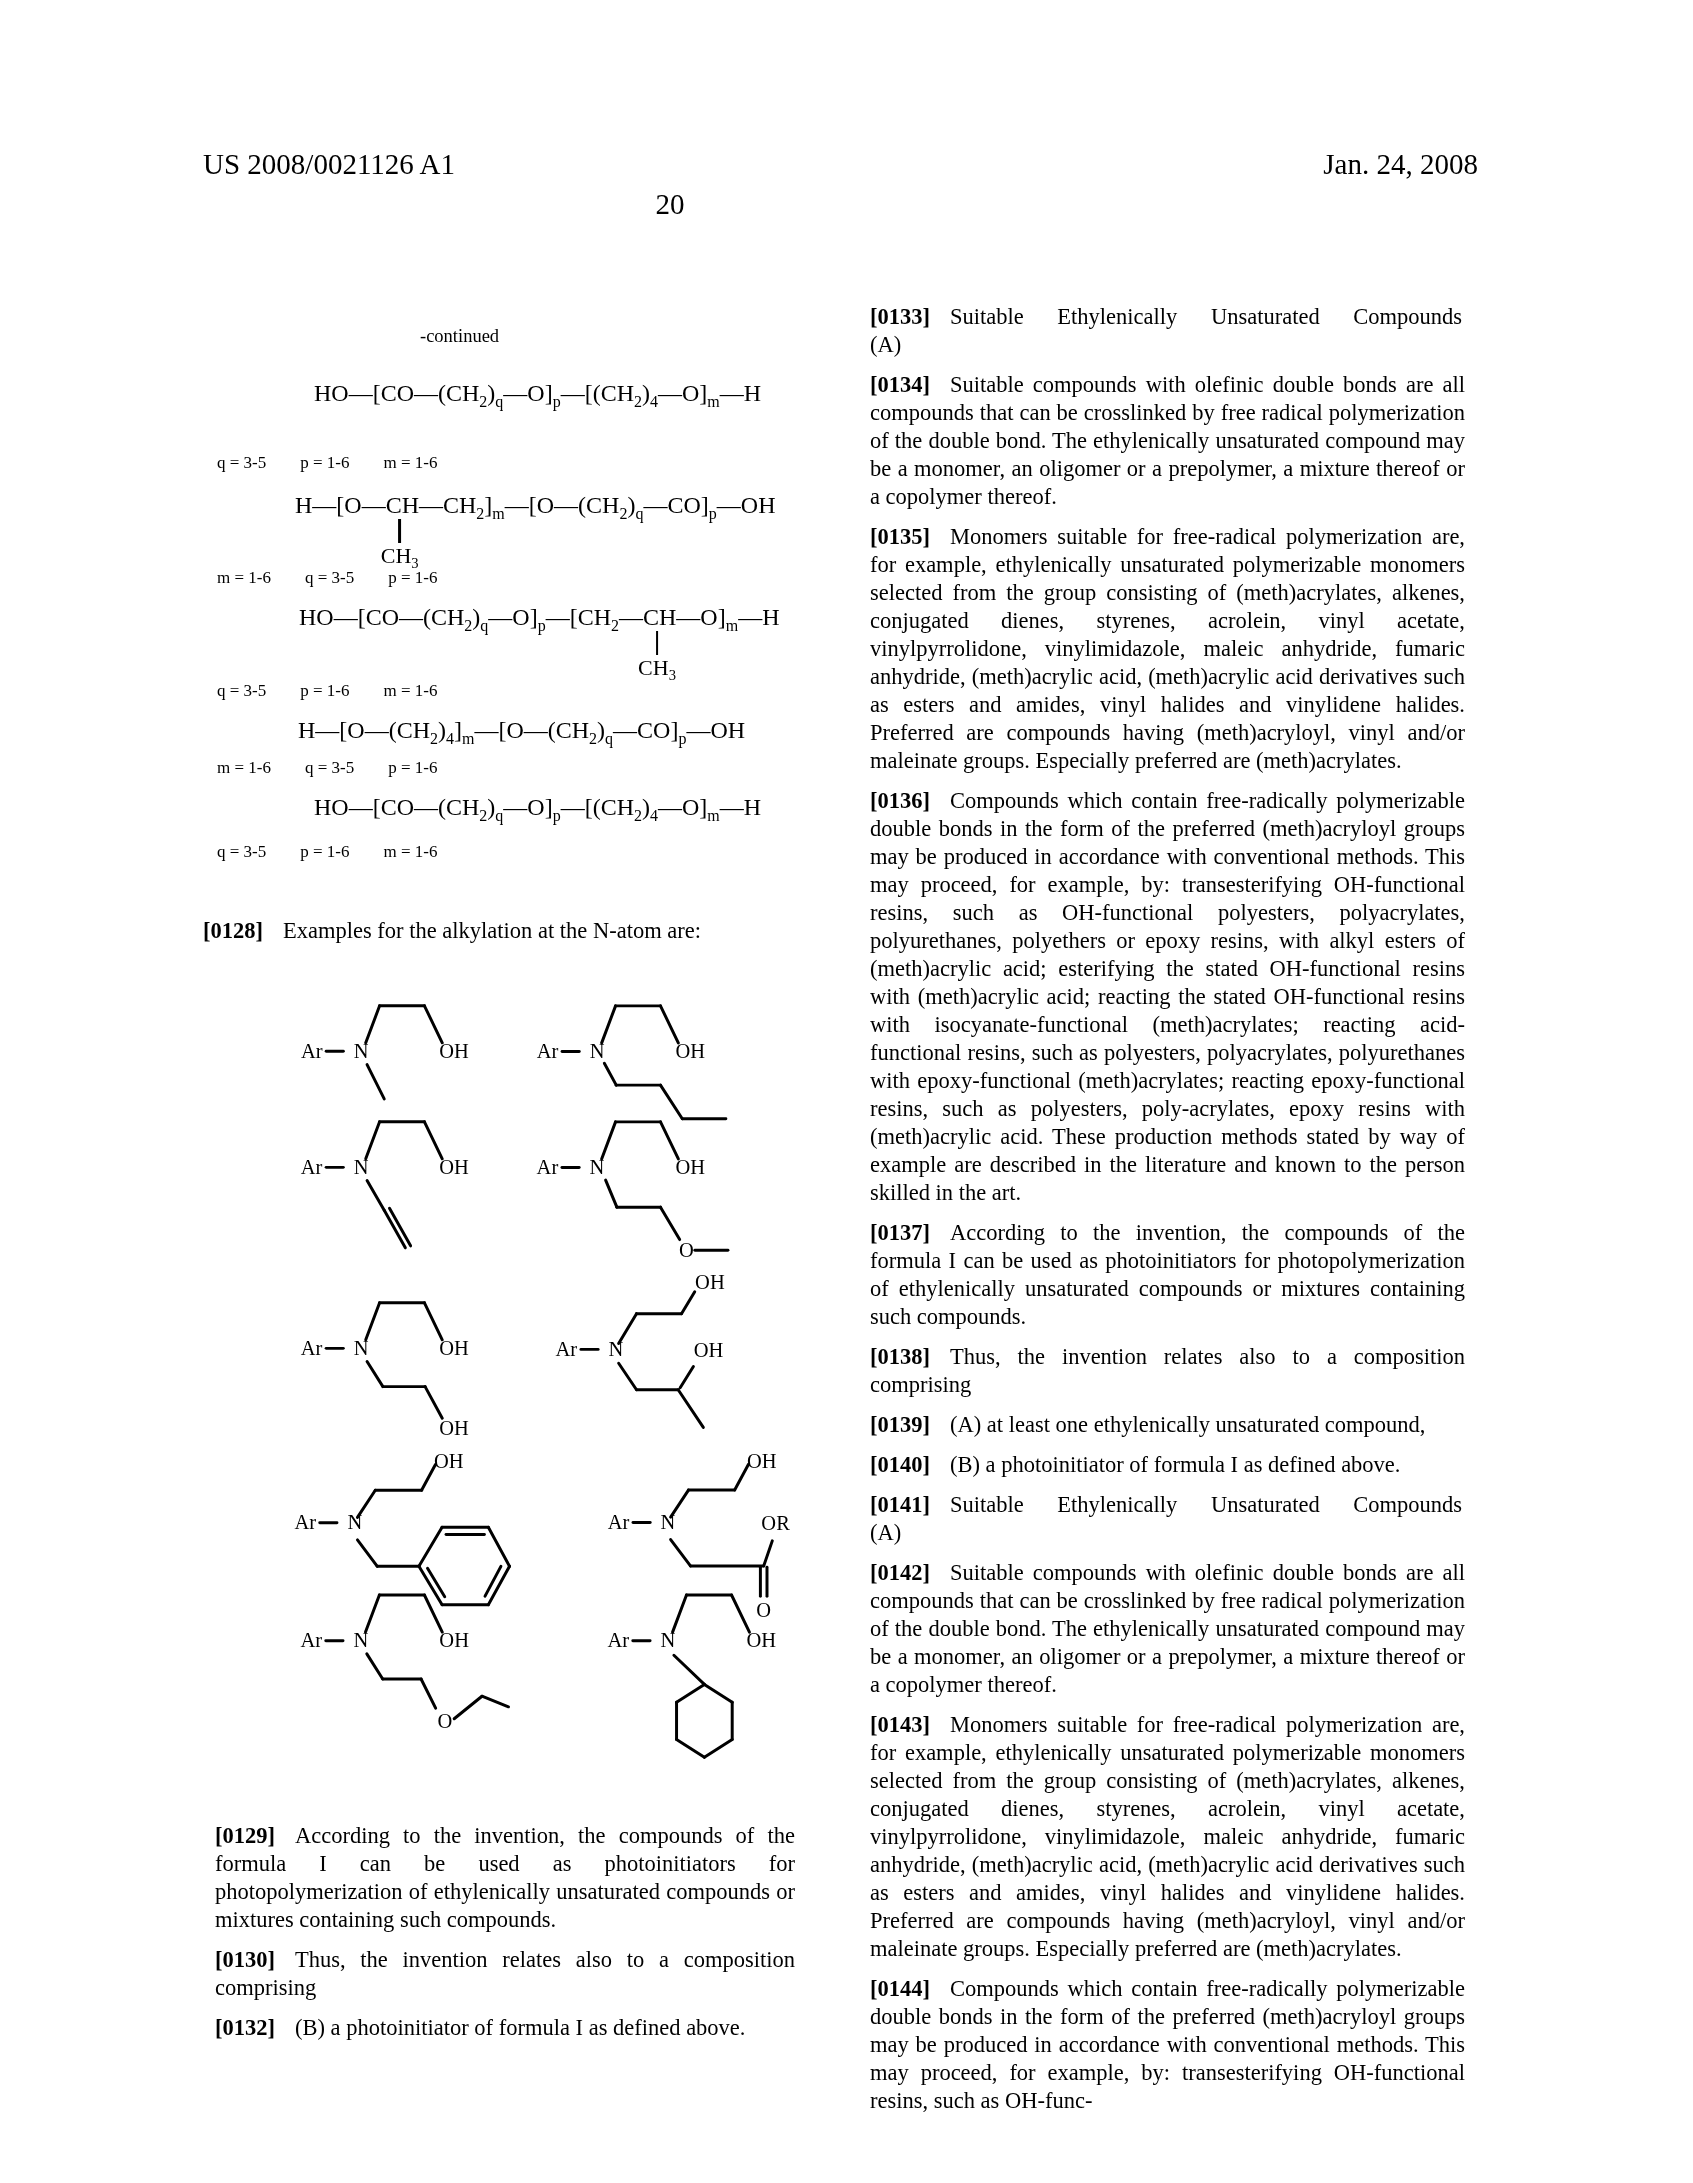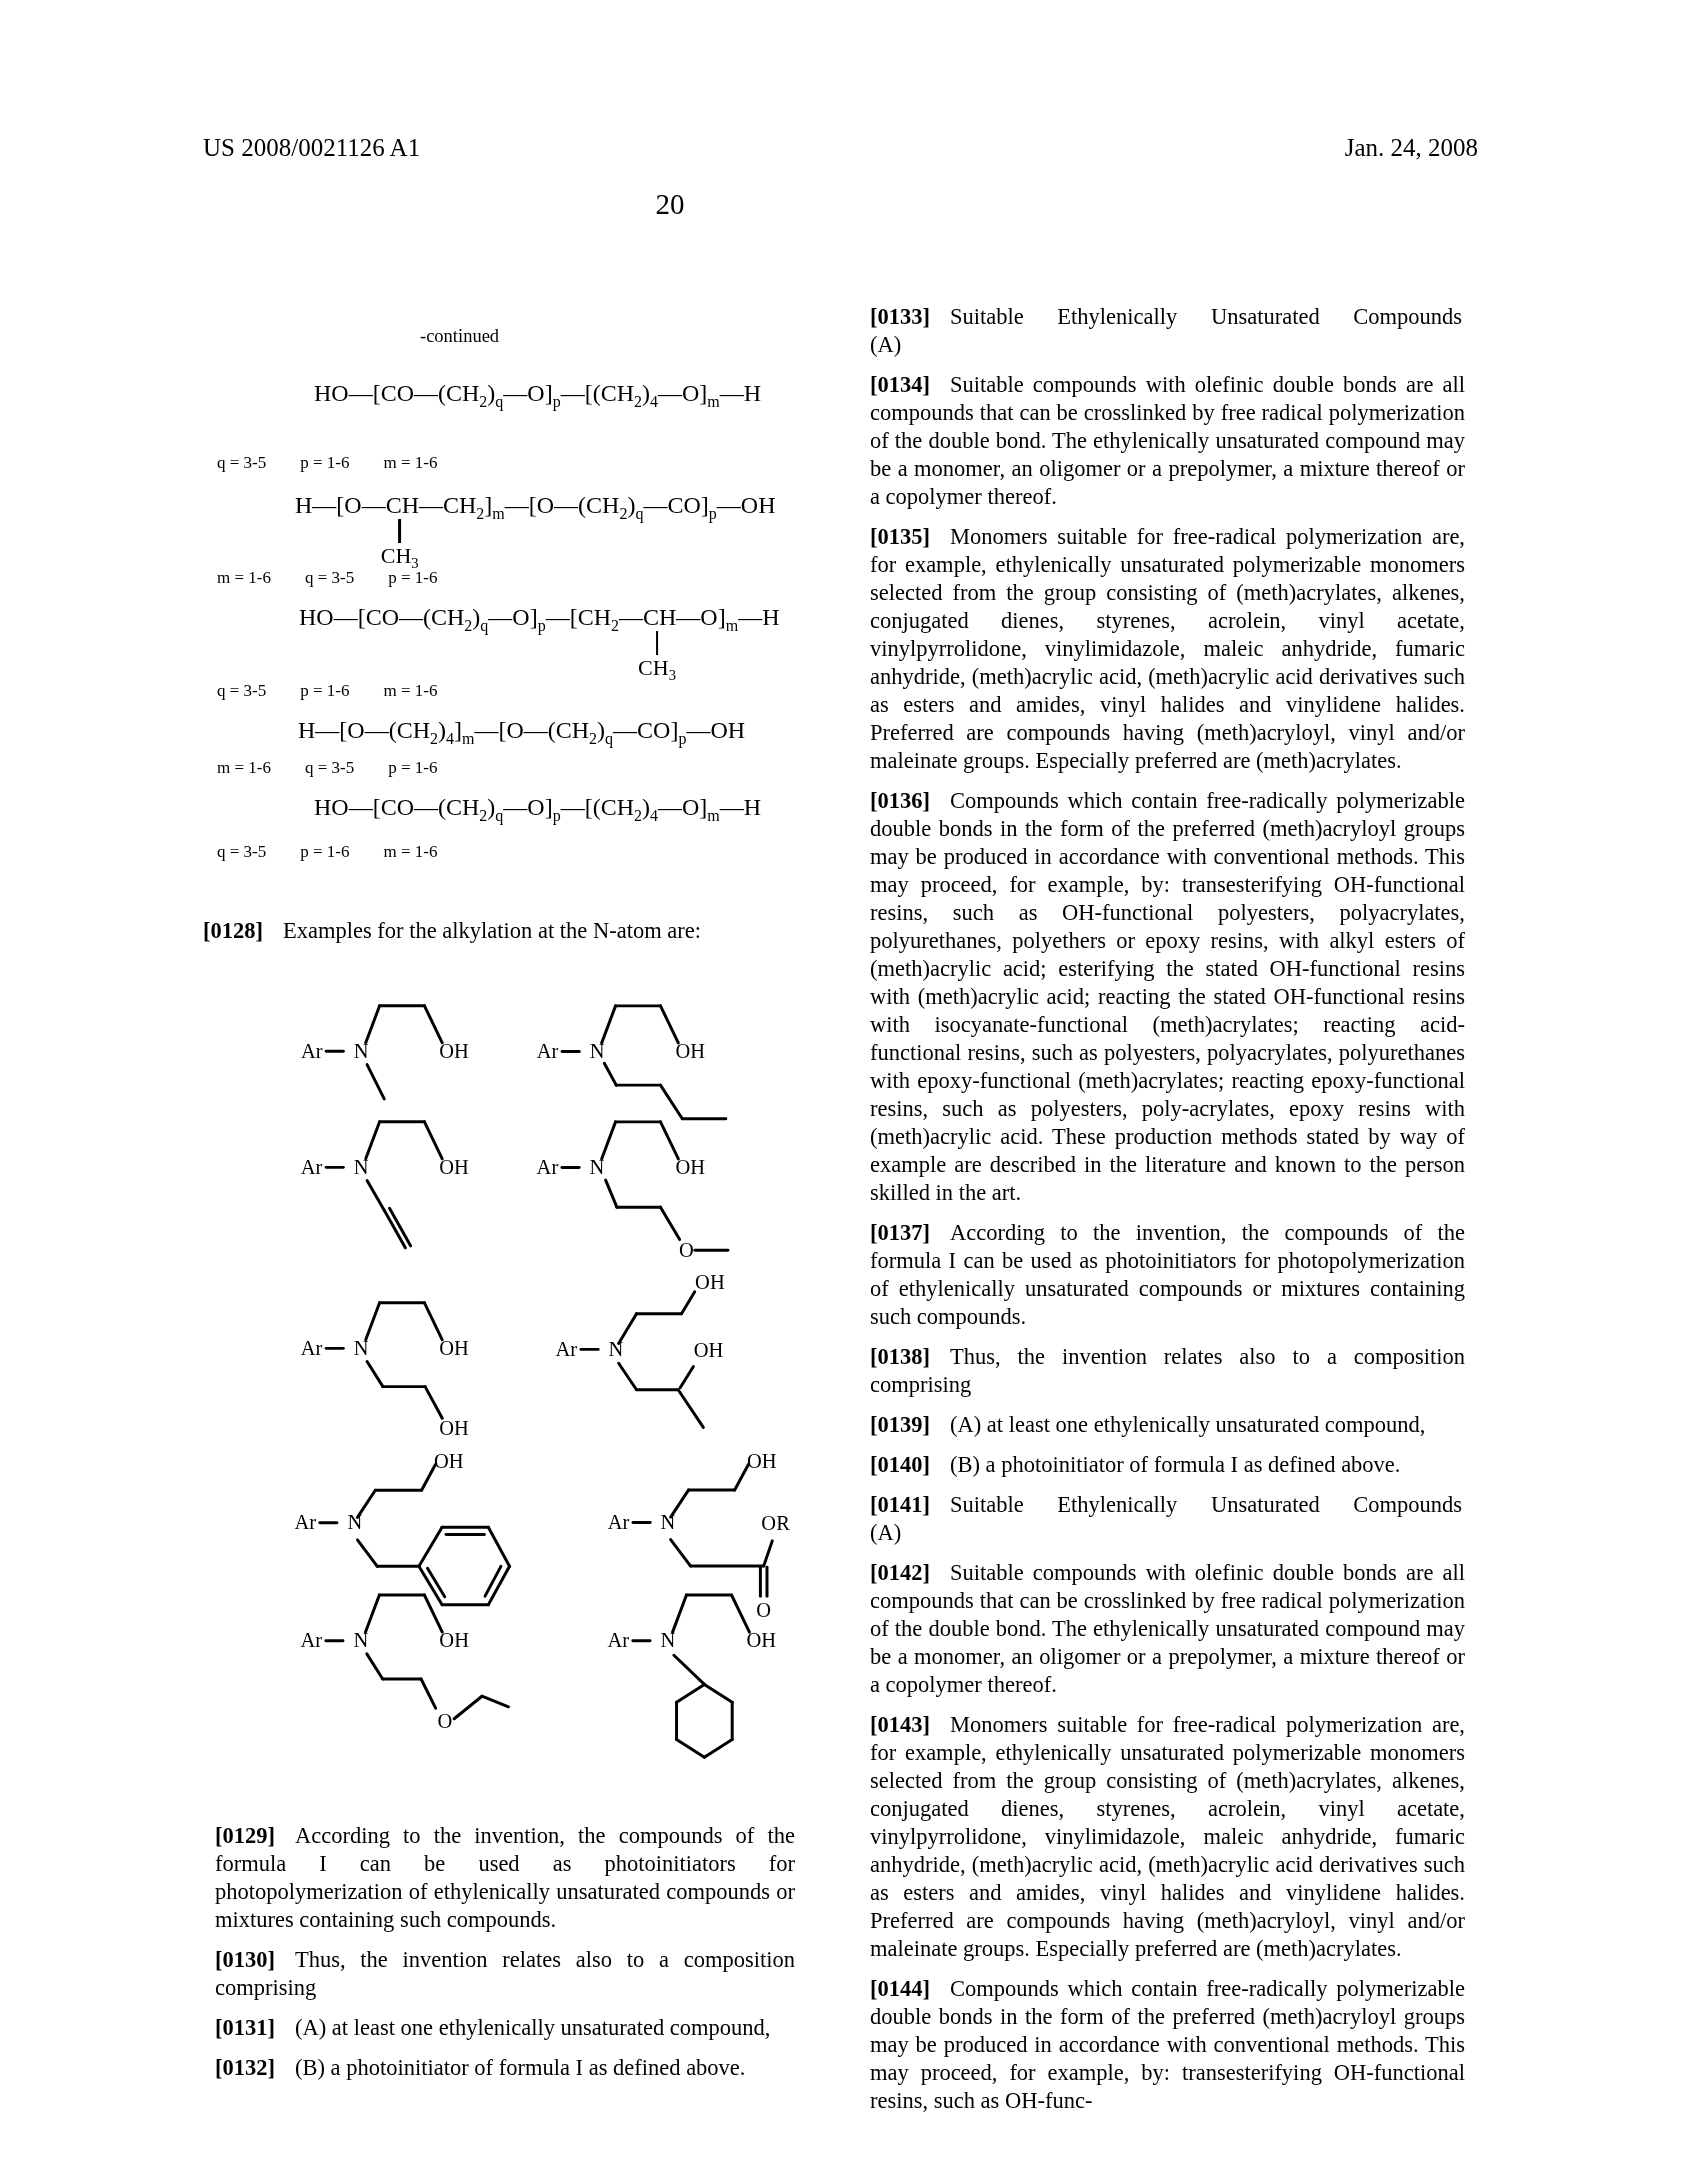--- a/index.html
+++ b/index.html
@@ -1,20 +1,20 @@
 <!DOCTYPE html>
 <html style="font-size:10.6px"><head>
 <meta charset="utf-8">
 <style>
   html,body{margin:0;padding:0;background:#888;}
   .page{
     position:relative;width:1694px;height:2183px;background:#ffffff;
     font-family:"Liberation Serif","DejaVu Serif",serif;color:#000;overflow:hidden;
   }
-  .hdr{position:absolute;top:134px;font-size:25px;white-space:nowrap;}
+  .hdr{position:absolute;top:148px;font-size:29px;white-space:nowrap;}
   .hdr-left{left:203px;}
   .hdr-right{right:216px;}
   .page-num{position:absolute;left:0;top:188px;width:1340px;text-align:center;font-size:29px;}
   .continued{position:absolute;left:420px;top:326px;width:198px;font-size:18.5px;}
   .formula{position:absolute;font-size:24px;white-space:nowrap;}
   .formula sub{font-size:16px;line-height:0;}
   .chx{position:relative;display:inline-block;}
   .attach{position:absolute;top:100%;left:42%;transform:translateX(-50%);display:flex;flex-direction:column;align-items:center;}
   .vbar{width:2.6px;height:24px;background:#000;}
   .atext{font-size:22px;white-space:nowrap;}
@@ -246,21 +246,20 @@
       <line x1="108" y1="239" x2="108" y2="183"></line>
       <line x1="108" y1="183" x2="150" y2="156"></line>
     <text x="20" y="100" text-anchor="middle">Ar</text>
     <text x="95" y="100" text-anchor="middle">N</text>
     <text x="236" y="100" text-anchor="middle">OH</text>
   </svg>
 
   <div class="col" style="left:203px;top:1810px;width:604px;">
     <p><b>[0129]</b><span>According to the invention, the compounds of the formula I can be used as photoinitiators for photopolymerization of ethylenically unsaturated compounds or mixtures containing such compounds.</span></p>
     <p><b>[0130]</b><span>Thus, the invention relates also to a composition comprising</span></p>
-    <p class="hang"><b>[0131]</b><span>(A) at least one ethylenically unsaturated compound,</span></p>
     <p><b>[0132]</b><span>(B) a photoinitiator of formula I as defined above.</span></p>
   </div>
 
   <div class="col" style="left:858px;top:291px;width:619px;">
     <p><b>[0133]</b><span class="spread">Suitable Ethylenically Unsaturated Compounds</span><br><span>(A)</span></p>
     <p><b>[0134]</b><span>Suitable compounds with olefinic double bonds are all compounds that can be crosslinked by free radical polymerization of the double bond. The ethylenically unsaturated compound may be a monomer, an oligomer or a prepolymer, a mixture thereof or a copolymer thereof.</span></p>
     <p><b>[0135]</b><span>Monomers suitable for free-radical polymerization are, for example, ethylenically unsaturated polymerizable monomers selected from the group consisting of (meth)acrylates, alkenes, conjugated dienes, styrenes, acrolein, vinyl acetate, vinylpyrrolidone, vinylimidazole, maleic anhydride, fumaric anhydride, (meth)acrylic acid, (meth)acrylic acid derivatives such as esters and amides, vinyl halides and vinylidene halides. Preferred are compounds having (meth)acryloyl, vinyl and/or maleinate groups. Especially preferred are (meth)acrylates.</span></p>
     <p><b>[0136]</b><span>Compounds which contain free-radically polymerizable double bonds in the form of the preferred (meth)acryloyl groups may be produced in accordance with conventional methods. This may proceed, for example, by: transesterifying OH-functional resins, such as OH-functional polyesters, polyacrylates, polyurethanes, polyethers or epoxy resins, with alkyl esters of (meth)acrylic acid; esterifying the stated OH-functional resins with (meth)acrylic acid; reacting the stated OH-functional resins with isocyanate-functional (meth)acrylates; reacting acid-functional resins, such as polyesters, polyacrylates, polyurethanes with epoxy-functional (meth)acrylates; reacting epoxy-functional resins, such as polyesters, poly-acrylates, epoxy resins with (meth)acrylic acid. These production methods stated by way of example are described in the literature and known to the person skilled in the art.</span></p>
     <p><b>[0137]</b><span>According to the invention, the compounds of the formula I can be used as photoinitiators for photopolymerization of ethylenically unsaturated compounds or mixtures containing such compounds.</span></p>
     <p><b>[0138]</b><span>Thus, the invention relates also to a composition comprising</span></p>

